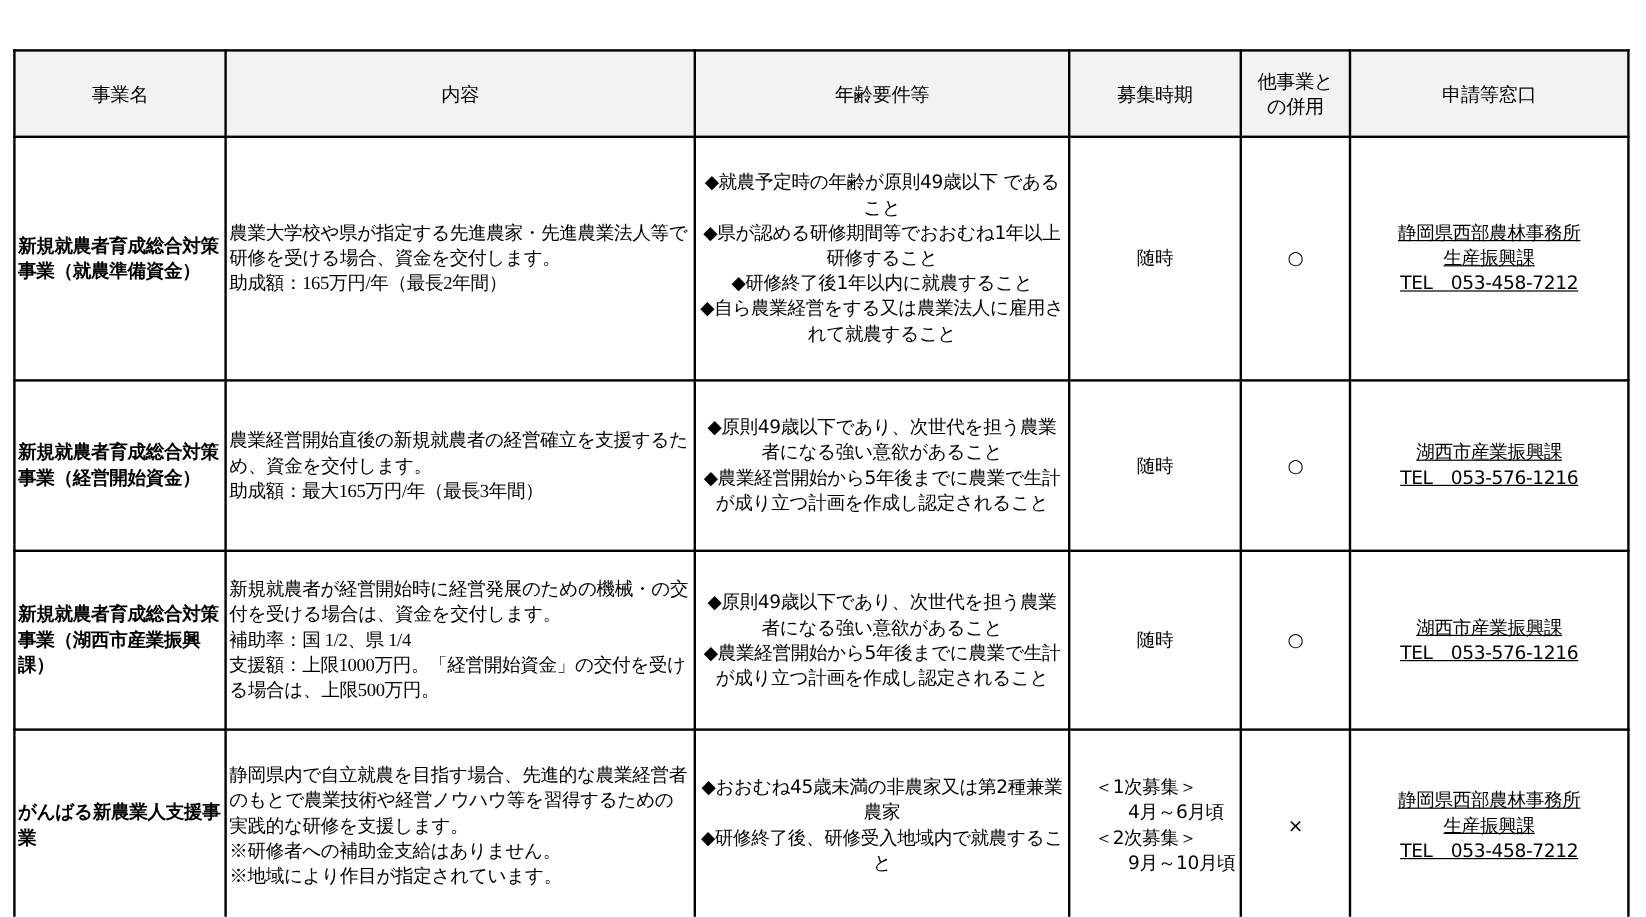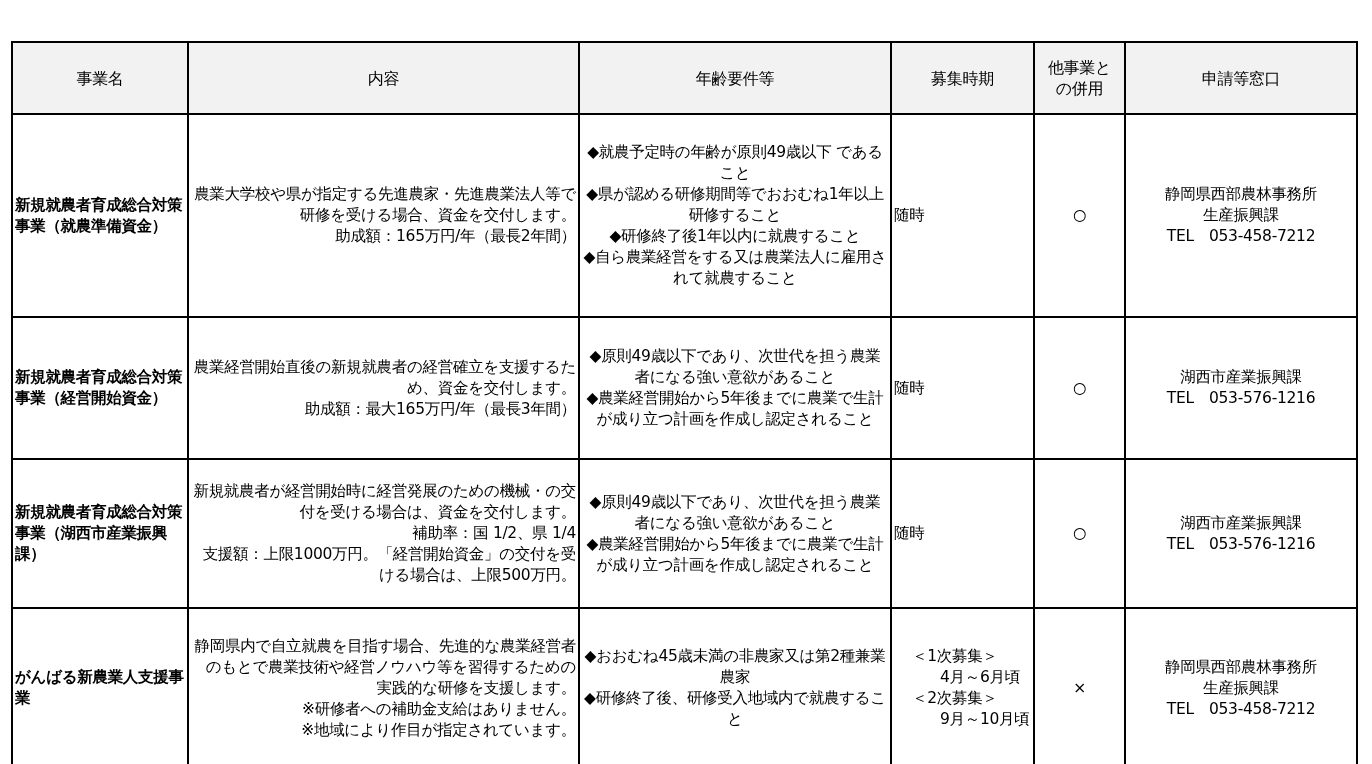--- a/index.html
+++ b/index.html
@@ -35,25 +35,25 @@
     letter-spacing: -0.3px;
   }
   table.support-table th {
     background: #f2f2f2;
     font-weight: normal;
     text-align: center;
     height: 70px;
     font-size: 16px;
   }
   td.col-name { text-align: left; font-weight: bold; }
-  td.col-content { text-align: right; }
+  td.col-content { text-align: left; font-family: Liberation Serif, serif; }
   td.col-age { text-align: center; }
-  td.col-period { }
+  td.col-period { text-align: center; }
   td.col-combo { text-align: center; font-size: 17px; }
-  td.col-office { text-align: center; }
+  td.col-office { text-align: center; text-decoration: underline; }
   td.col-period.multi { text-align: left; padding-left: 20px; }
   .line { display: block; white-space: pre-wrap; }
   .indent { padding-left: 28px; }
   tr.r1 td { height: 201px; }
   tr.r2 td { height: 140px; }
   tr.r3 td { height: 147px; }
   tr.r4 td { height: 158px; }
 </style>
 </head>
 <body>

